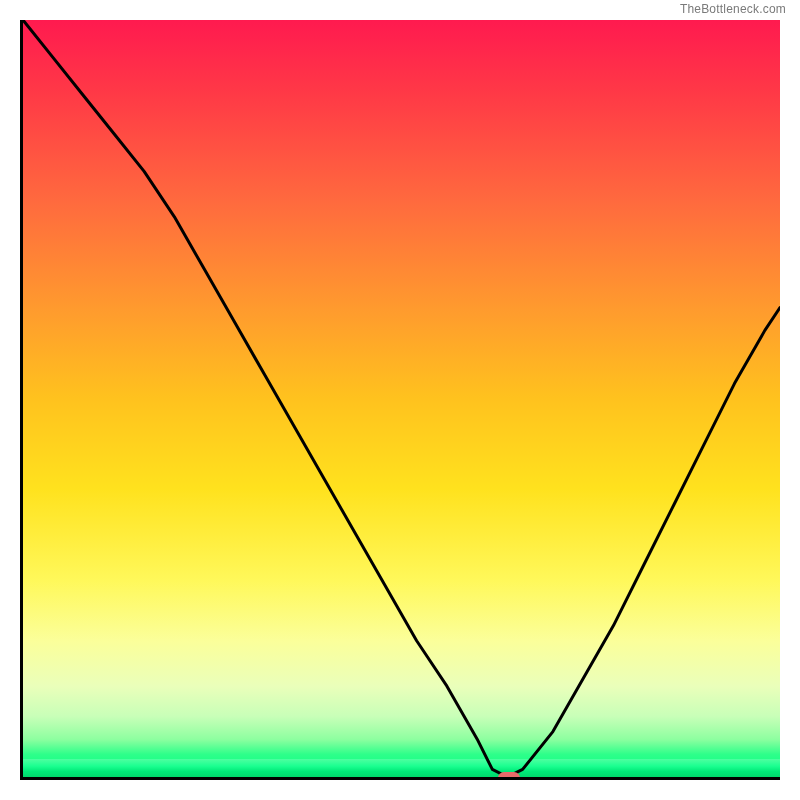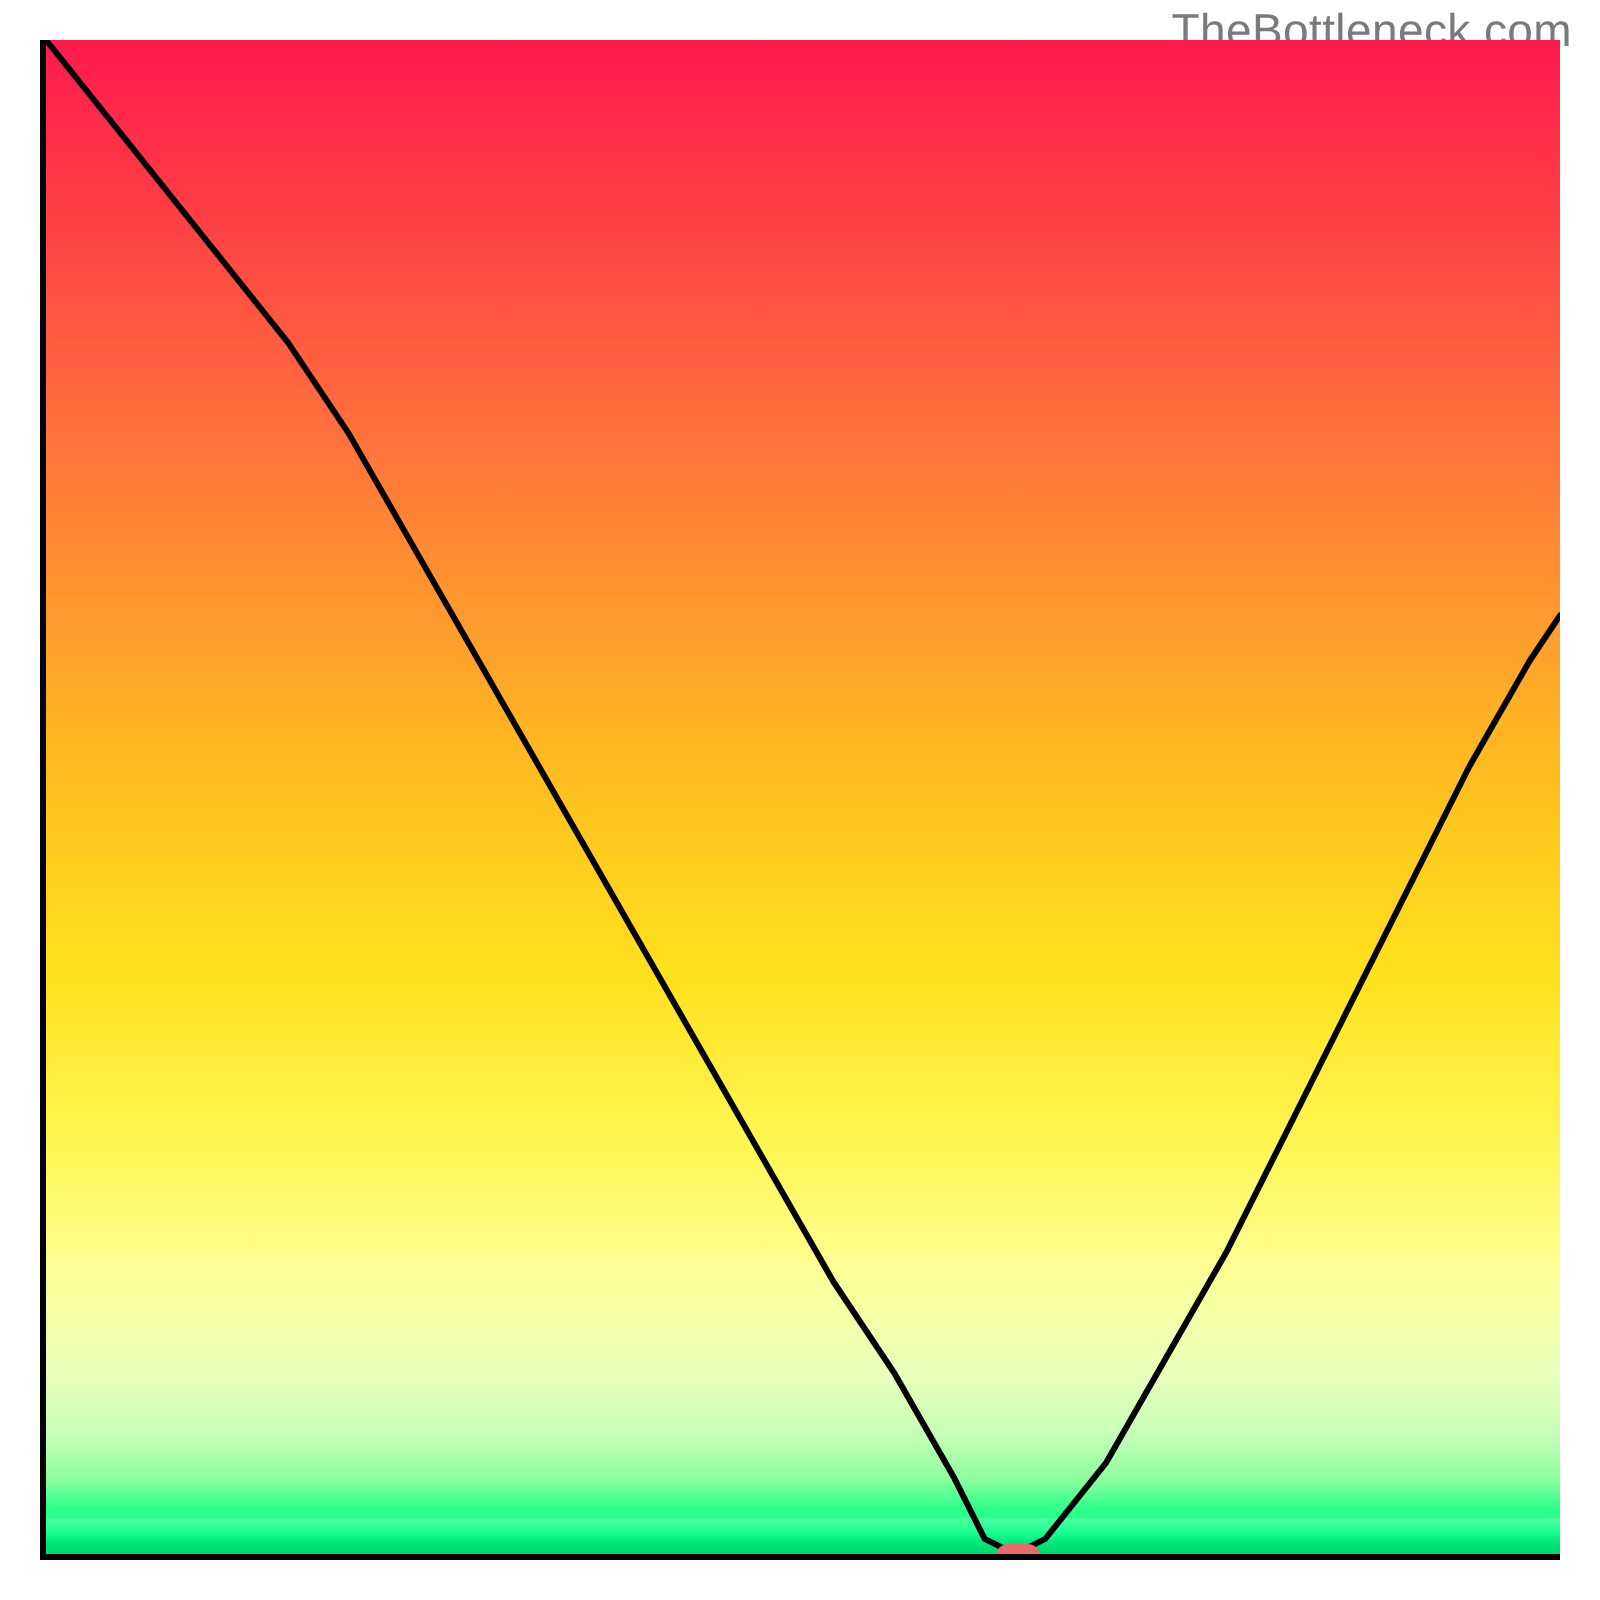--- a/index.html
+++ b/index.html
@@ -72,21 +72,21 @@
     width: 22px;
     height: 12px;
     border-radius: 6px;
     background: #e86a6a;
   }
   .watermark {
     position: absolute;
     top: 2px;
     right: 14px;
     color: #7a7a7a;
-    font-size: 23px;
+    font-size: 12px;
     font-weight: 500;
     letter-spacing: 0.2px;
   }
 </style>
 </head>
 <body>
 
 <div class="chart-container">
 
   <div class="watermark">TheBottleneck.com</div>

